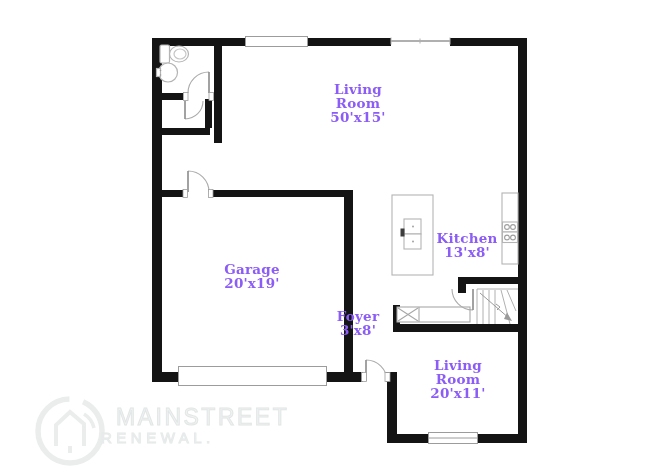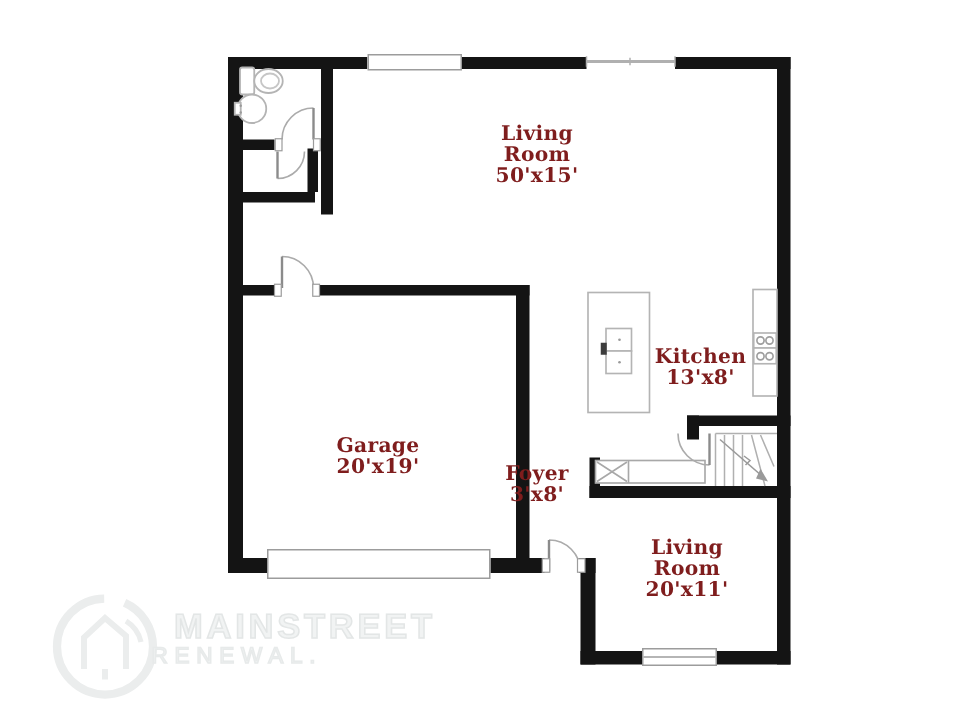--- a/index.html
+++ b/index.html
@@ -5,26 +5,26 @@
   html,body{margin:0;padding:0;background:#ffffff;}
   #plan{
     position:relative;width:650px;height:473px;background:#ffffff;
     overflow:hidden;font-family:"DejaVu Serif",serif;
   }
   .wall{position:absolute;background:#141414;}
   .win{position:absolute;background:#ffffff;border:1px solid #9c9c9c;box-sizing:border-box;}
   .room-label{
     position:absolute;transform:translateX(-50%);
     font-weight:bold;font-size:13.5px;line-height:14px;text-align:center;
-    color:#7f1d1d;letter-spacing:.2px;white-space:nowrap;
+    color:#8b5cf6;letter-spacing:.2px;white-space:nowrap;
   }
   .svg-layer{position:absolute;left:0;top:0;}
   .wm-brand{
     position:absolute;left:116px;top:404px;
-    font-family:"Liberation Sans",sans-serif;font-weight:bold;font-size:23px;
+    font-family:"Liberation Sans",sans-serif;font-weight:normal;font-size:23px;
     letter-spacing:2.5px;color:#f1f3f3;-webkit-text-stroke:1px #e3e6e6;white-space:nowrap;
   }
   .wm-sub{
     position:absolute;left:101px;top:429px;
     font-family:"Liberation Sans",sans-serif;font-weight:normal;font-size:15px;
     letter-spacing:4.5px;color:#f1f3f3;-webkit-text-stroke:1px #e7eaea;white-space:nowrap;
   }
 </style>
 </head>
 <body>
@@ -159,21 +159,21 @@
     <div>Living</div>
     <div>Room</div>
     <div>50'x15'</div>
   </div>
 
   <div class="room-label" style="left:467px;top:215px;margin-top:16px;">
     <div>Kitchen</div>
     <div>13'x8'</div>
   </div>
 
-  <div class="room-label" style="left:252px;top:262px;margin-top:28px;">
+  <div class="room-label" style="left:252px;top:262px;">
     <div>Garage</div>
     <div>20'x19'</div>
   </div>
 
   <div class="room-label" style="left:358px;top:309px;">
     <div>Foyer</div>
     <div>3'x8'</div>
   </div>
 
   <div class="room-label" style="left:458px;top:358px;">

